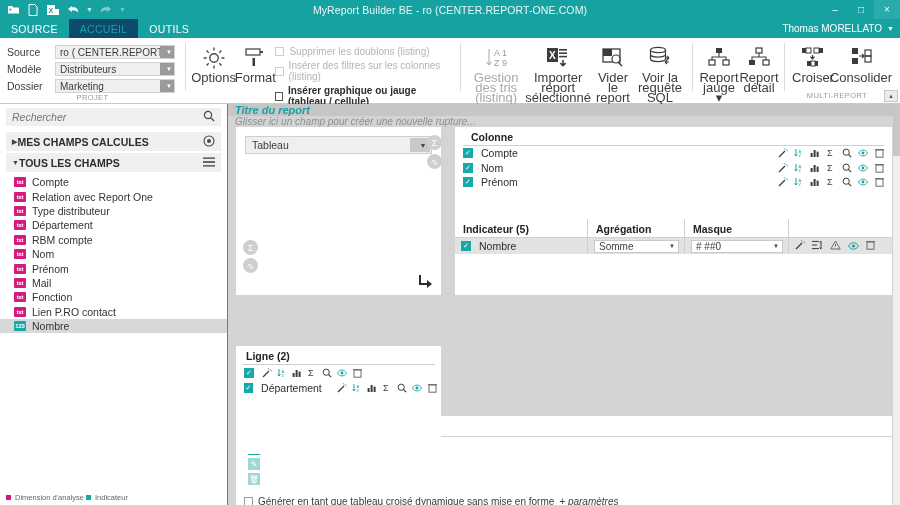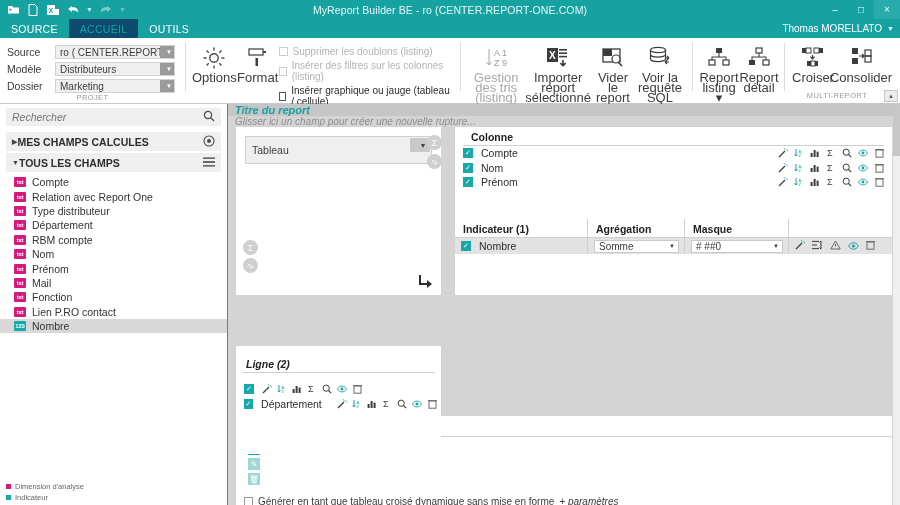--- a/index.html
+++ b/index.html
@@ -73,21 +73,21 @@
   .bigbtn .gl { height:30px; display:flex; align-items:center; justify-content:center; }
   .bigbtn .tx { font-size:13px; text-align:center; line-height:10px; color:#3c3c3c; }
   .bigbtn.dim .tx { color:#a8a8a8; }
 
   
   .cbs { display:flex; flex-direction:column; gap:3px; padding-top:5px; }
   .cbrow { display:flex; align-items:center; gap:5px; font-size:10px; }
   .cbx { width:9px; height:9px; border:1px solid #9a9a9a; background:#fff; display:inline-block; }
   .cbrow.dimmed { color:#b4b4b4; }
   .cbrow.dimmed .cbx { border-color:#cccccc; }
-  .cbrow.strong { color:#2d2d2d; font-weight:normal; }
+  .cbrow.strong { color:#2d2d2d; font-weight:bold; }
   .cbrow.strong .cbx { border-color:#555; }
 
   .collapse { position:absolute; right:2px; bottom:1px; width:14px; height:12px;
               background:#ececec; border:1px solid #c6c6c6; display:flex;
               align-items:center; justify-content:center; font-size:6px; color:#555; }
 
   
   .main { display:flex; height:calc(505px - 19px - 19px - 66px); background:#ffffff; }
 
   
@@ -107,40 +107,40 @@
   .grouphdr .tri { font-size:7px; color:#444; }
   .fieldlist { margin-top:3px; flex:1; overflow:hidden; }
   .fitem { height:14.4px; display:flex; align-items:center; gap:6px; padding-left:14px;
            font-size:10.5px; color:#333; }
   .fitem.sel { background:#d8d8d8; }
   .ftag { width:12px; height:10px; border-radius:1px; color:#fff; font-size:6px;
           display:flex; align-items:center; justify-content:center; font-weight:bold;
           letter-spacing:-.2px; }
   .ftag.txt { background:#d6197d; }
   .ftag.num { background:#17a8a8; }
-  .legend { position:absolute; left:6px; bottom:3px; display:flex; flex-direction:column; gap:2px; }
+  .legend { position:absolute; left:6px; bottom:3px; display:flex; flex-direction:row; gap:2px; }
   .lgrow { display:flex; align-items:center; gap:4px; font-size:7.5px; color:#666; }
   .sw { width:5px; height:5px; display:inline-block; }
   .sw.p { background:#d6197d; } .sw.t { background:#17a8a8; }
 
   
   .content { flex:1; background:#d4d4d4; position:relative;
              display:flex; flex-direction:column; }
   .rtitle { height:22px; background:#c6c6c6; display:flex; align-items:center;
             padding-left:7px; color:#17a2a2; font-size:11px; font-weight:bold;
             font-style:italic; }
   .breakzone { height:19px; background:#d4d4d4; display:flex; align-items:center;
                padding-left:7px; color:#8f8f8f; font-size:10px; font-style:italic; }
 
   .zones { display:flex; padding:0 8px; gap:0; }
   .zoneL { width:205px; background:#ffffff; position:relative; }
   .zoneR { flex:1; background:#ffffff; margin-left:14px; position:relative; }
 
   .typesel { margin:9px 9px 0 9px; }
-  .typecombo { height:28px; background:#efefef; border:1px solid #cfcfcf;
+  .typecombo { height:18px; background:#efefef; border:1px solid #cfcfcf;
                display:flex; align-items:center; position:relative; }
   .typecombo span { padding-left:6px; font-size:10.5px; }
   .typecombo .arrow { position:absolute; right:1px; top:1px; width:20px; height:14px;
                       background:#c9c9c9; display:flex; align-items:center;
                       justify-content:center; font-size:7px; color:#444; }
   .rbtn { width:15px; height:15px; border-radius:50%; display:flex; align-items:center;
           justify-content:center; font-size:9px; }
   .rbtn.on { background:#17a2a2; color:#fff; }
   .rbtn.off { background:#cfcfcf; color:#fff; }
 
@@ -377,21 +377,21 @@
       <div class="rgbody">
         <div class="bigbtn" style="min-width:40px">
           <div class="gl">
             <svg width="26" height="24" viewBox="0 0 26 24">
                 <rect x="10" y="2" width="6" height="5" fill="#3c3c3c"></rect>
                 <rect x="3" y="14" width="6" height="5" fill="none" stroke="#3c3c3c" stroke-width="1.2"></rect>
                 <rect x="17" y="14" width="6" height="5" fill="none" stroke="#3c3c3c" stroke-width="1.2"></rect>
                 <path d="M13 7v4M6 14v-3h14v3" stroke="#3c3c3c" stroke-width="1.1" fill="none"></path>
               </svg>
           </div>
-          <div class="tx">Report listing ▾</div>
+          <div class="tx">Report jauge ▾</div>
         </div>
         <div class="bigbtn" style="min-width:40px">
           <div class="gl">
             <svg width="26" height="24" viewBox="0 0 26 24">
                 <rect x="10" y="2" width="6" height="5" fill="none" stroke="#3c3c3c" stroke-width="1.2"></rect>
                 <rect x="3" y="14" width="6" height="5" fill="#3c3c3c"></rect>
                 <rect x="17" y="14" width="6" height="5" fill="none" stroke="#3c3c3c" stroke-width="1.2"></rect>
                 <path d="M13 7v4M6 14v-3h14v3" stroke="#3c3c3c" stroke-width="1.1" fill="none"></path>
               </svg>
           </div>
@@ -718,21 +718,21 @@
               </span>
             </div>
             <div style="position:absolute; right:-22px; top:6px; display:flex; flex-direction:column; gap:4px;">
               <div class="rbtn on">Σ</div>
               <div class="rbtn off">∿</div>
             </div>
           </div>
 
           <div style="background:#fff; margin-top:8px; height:76px;">
             <div class="indhdr">
-              <div class="ic1">Indicateur (1)</div>
+              <div class="ic1">Indicateur (5)</div>
               <div class="ic2">Agrégation</div>
               <div class="ic3">Masque</div>
               <div class="ic4"></div>
             </div>
             <div class="indrow">
               <div class="ic1">
                 <span class="zchk">✓</span>
                 <span class="zlabel">Nombre</span>
               </div>
               <div class="ic2">
@@ -768,21 +768,21 @@
                       <rect x="1" y="2" width="7" height="7.2" fill="none" stroke="#6a6a6a" stroke-width="1"></rect>
                       <path d="M0 1.6h9" stroke="#6a6a6a" stroke-width="1"></path>
                     </svg></span>
               </div>
             </div>
           </div>
         </div>
       </div>
 
       <div style="position:absolute; left:8px; top:242px; width:205px; background:#fff; height:108px;">
-        <div class="ztitle" style="margin:8px 6px; padding-left:4px;font-style:italic;">Ligne (2)</div>
+        <div class="ztitle" style="margin:0 6px; padding-left:4px;">Ligne (2)</div>
         <div class="ligrow">
           <span class="zchk">✓</span>
           <span class="ztools" style="padding-right:4px">
             <span class="ic">
                 <svg width="10" height="10" viewBox="0 0 10 10">
                   <path d="M1 9l6-6" stroke="#3c3c3c" stroke-width="1.2"></path>
                   <path d="M7.5 1l.8.8M6.2.3l.3 1M8.8 2.6l1 .3" stroke="#17a2a2" stroke-width="1"></path>
                 </svg>
               </span>
             <span class="ic">

